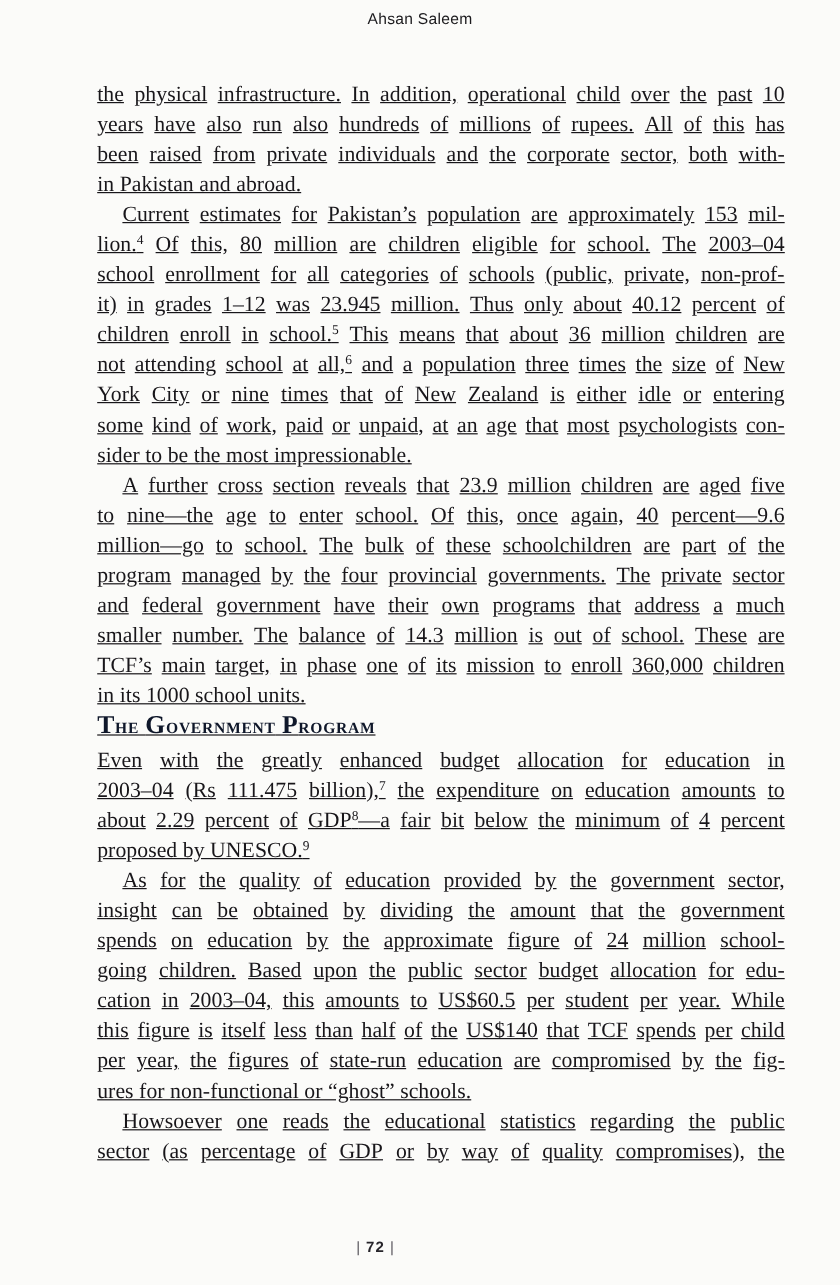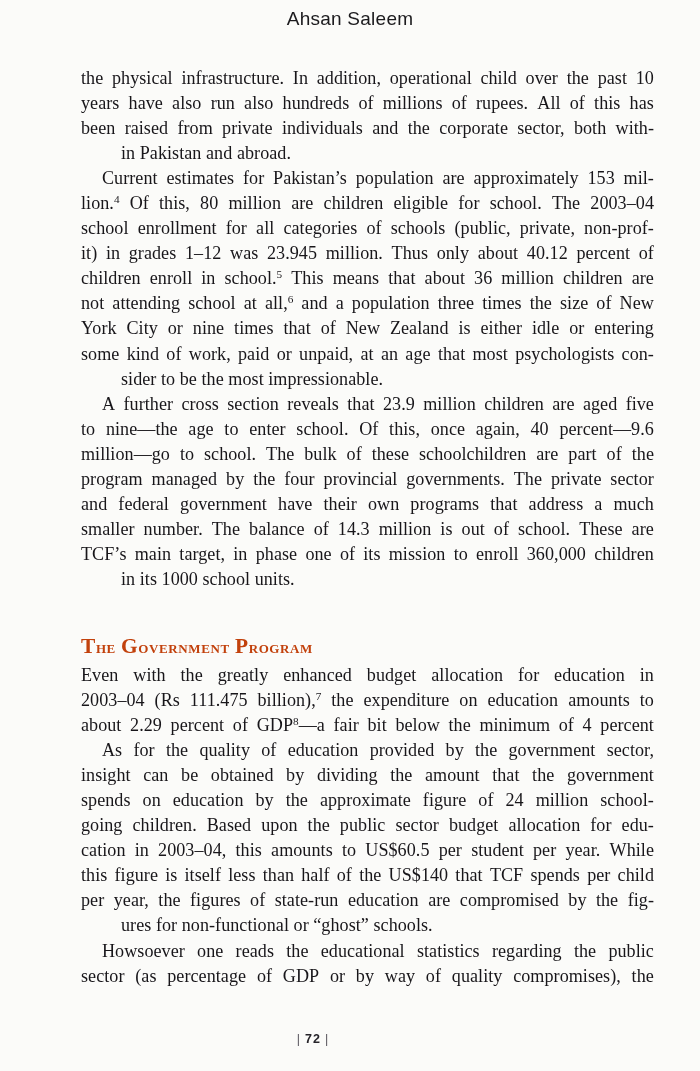--- a/index.html
+++ b/index.html
@@ -26,31 +26,32 @@
   }
 
   
   .running-head {
     position: absolute;
     left: 0;
     top: 8px;
     width: 700px;
     text-align: center;
     font-family: "Liberation Sans", "DejaVu Sans", sans-serif;
-    font-size: 19px;
+    font-size: 13px;
     letter-spacing: 0.25px;
     color: #1b1a1d;
   }
 
   
   .textblock {
     position: absolute;
     left: 81px;
     top: 66px;
     width: 573px;
+    text-decoration: underline;
   }
 
   
   .ln {
     display: block;
     font-size: 18.1px;
     line-height: 25.05px;
     height: 25.05px;
     white-space: nowrap;
     color: #18161a;
@@ -59,36 +60,35 @@
 
   
   .ln.j {
     display: flex;
     justify-content: space-between;
     width: 573px;
   }
   .ln.j > span { display: inline-block; white-space: pre; }
 
   
-  .ln.last { display: block; width: auto; margin-left: 40px; }
+  .ln.last { display: block; width: auto; }
 
   
   .ln.ind { padding-left: 21px; width: 552px; }
 
   
   .heading {
     font-size: 18.6px;
     line-height: 25.05px;
     height: 29px;
     font-weight: bold;
     font-variant: small-caps;
     letter-spacing: 0.6px;
-    color: #c2410c;
+    color: #0f172a;
     white-space: nowrap;
-    margin-top: 42px;
   }
   .heading .cap { font-size: 21.4px; }
 
   
   sup.fn {
     font-size: 0.62em;
     vertical-align: 0.52em;
     line-height: 0;
     letter-spacing: 0;
   }
@@ -416,20 +416,21 @@
           <span>GDP<sup class="fn">8</sup>—a</span>
           <span>fair</span>
           <span>bit</span>
           <span>below</span>
           <span>the</span>
           <span>minimum</span>
           <span>of</span>
           <span>4</span>
           <span>percent</span>
         </div>
+        <div class="ln last">proposed by UNESCO.<sup class="fn">9</sup></div>
       </div>
       <div>
         <div class="ln ind j">
           <span>As</span>
           <span>for</span>
           <span>the</span>
           <span>quality</span>
           <span>of</span>
           <span>education</span>
           <span>provided</span>

